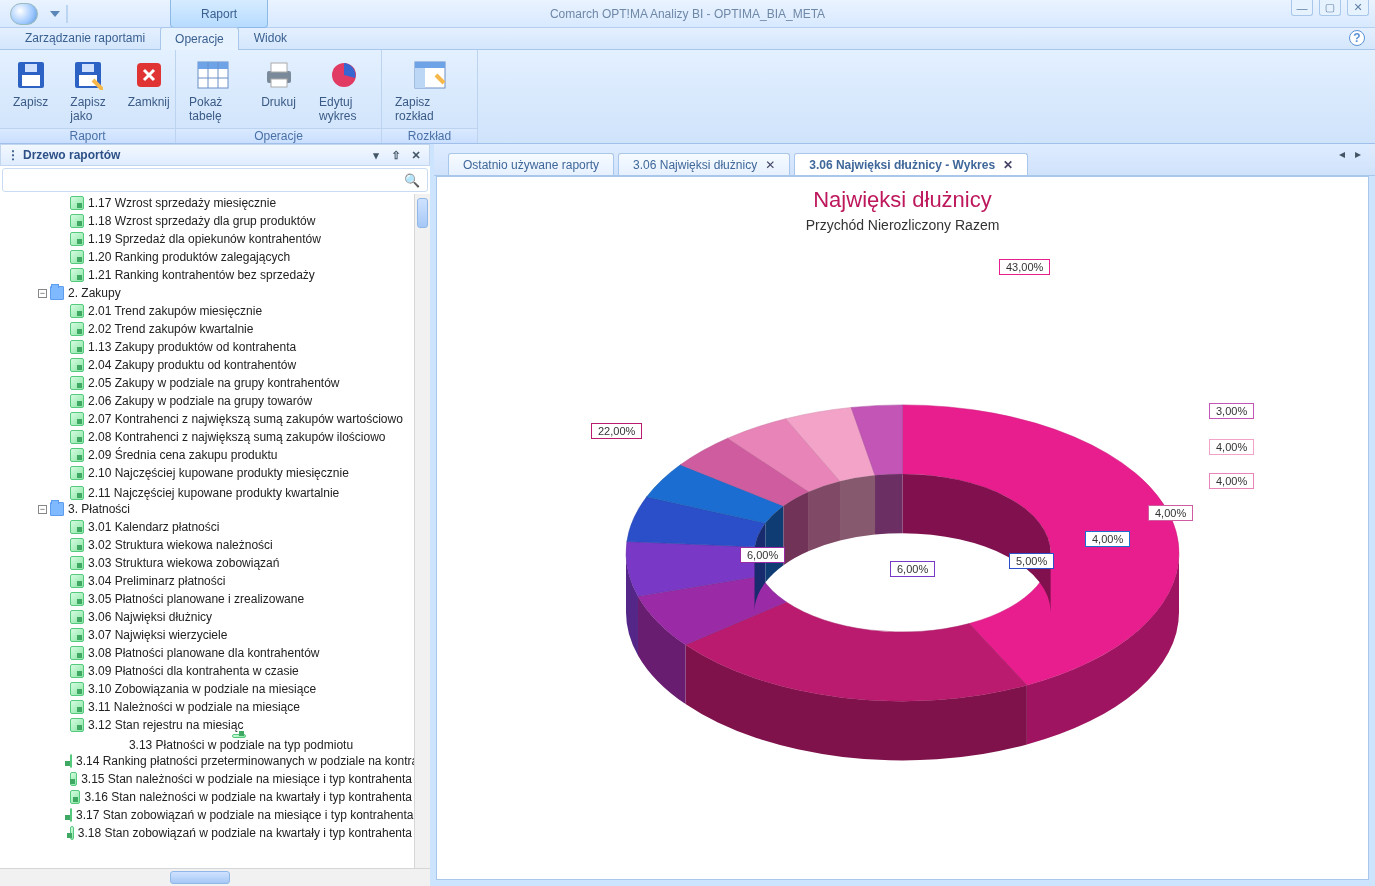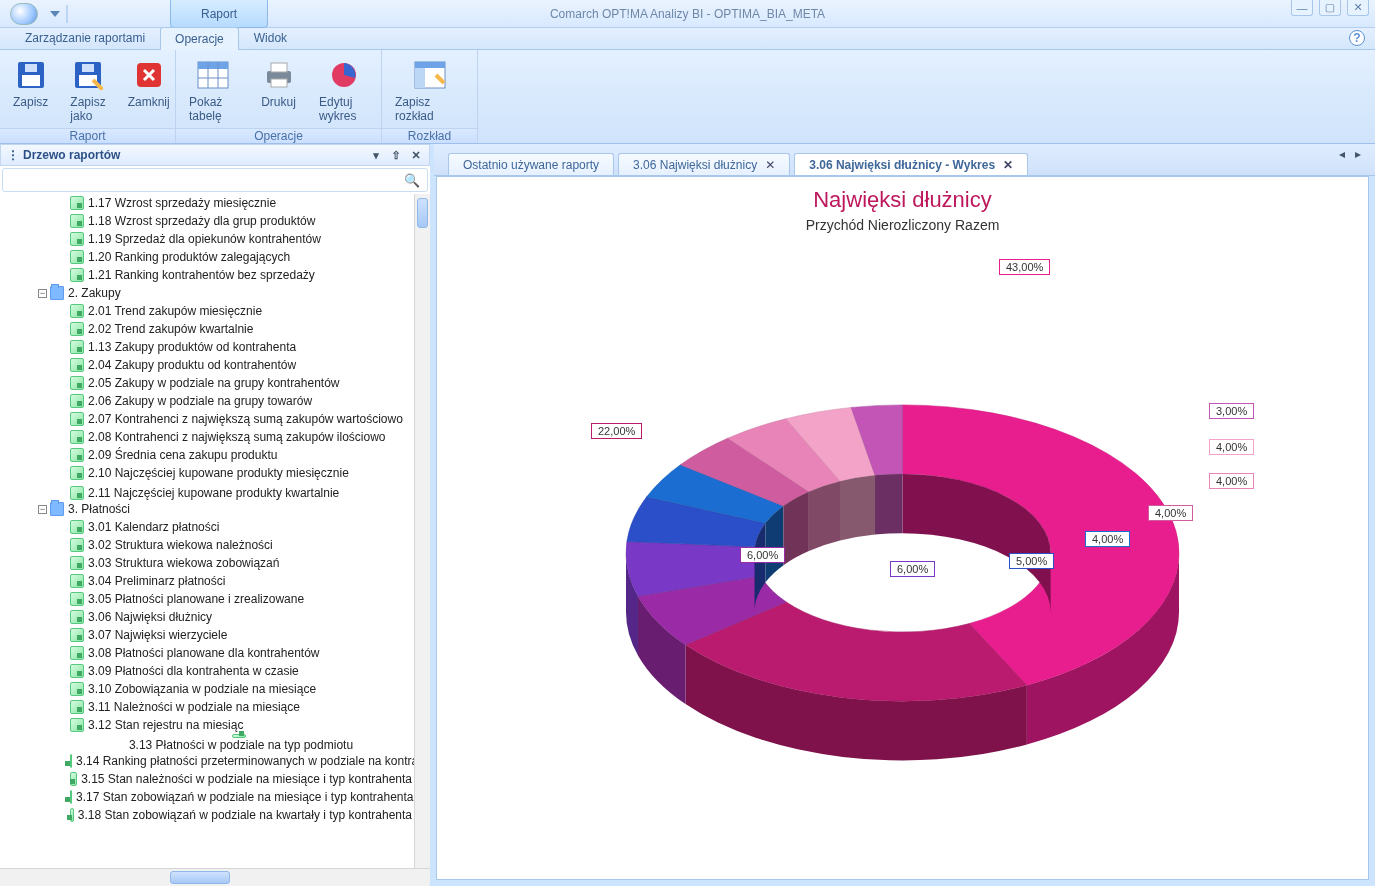--- a/index.html
+++ b/index.html
@@ -341,20 +341,24 @@
             <div class="report-icon ticon"></div>
             <span>3.13 Płatności w podziale na typ podmiotu</span>
           </div>
           <div class="tree-row" style="padding-left: 66px;">
             <div class="report-icon ticon"></div>
             <span>3.14 Ranking płatności przeterminowanych w podziale na kontrahe</span>
           </div>
           <div class="tree-row" style="padding-left: 66px;">
             <div class="report-icon ticon"></div>
             <span>3.15 Stan należności w podziale na miesiące i typ kontrahenta</span>
+          </div>
+          <div class="tree-row" style="padding-left: 66px;">
+            <div class="report-icon ticon"></div>
+            <span>3.16 Stan należności w podziale na kwartały i typ kontrahenta</span>
           </div>
           <div class="tree-row" style="padding-left: 66px;">
             <div class="report-icon ticon"></div>
             <span>3.17 Stan zobowiązań w podziale na miesiące i typ kontrahenta</span>
           </div>
           <div class="tree-row" style="padding-left: 66px;">
             <div class="report-icon ticon"></div>
             <span>3.18 Stan zobowiązań w podziale na kwartały i typ kontrahenta</span>
           </div>
         </div>

